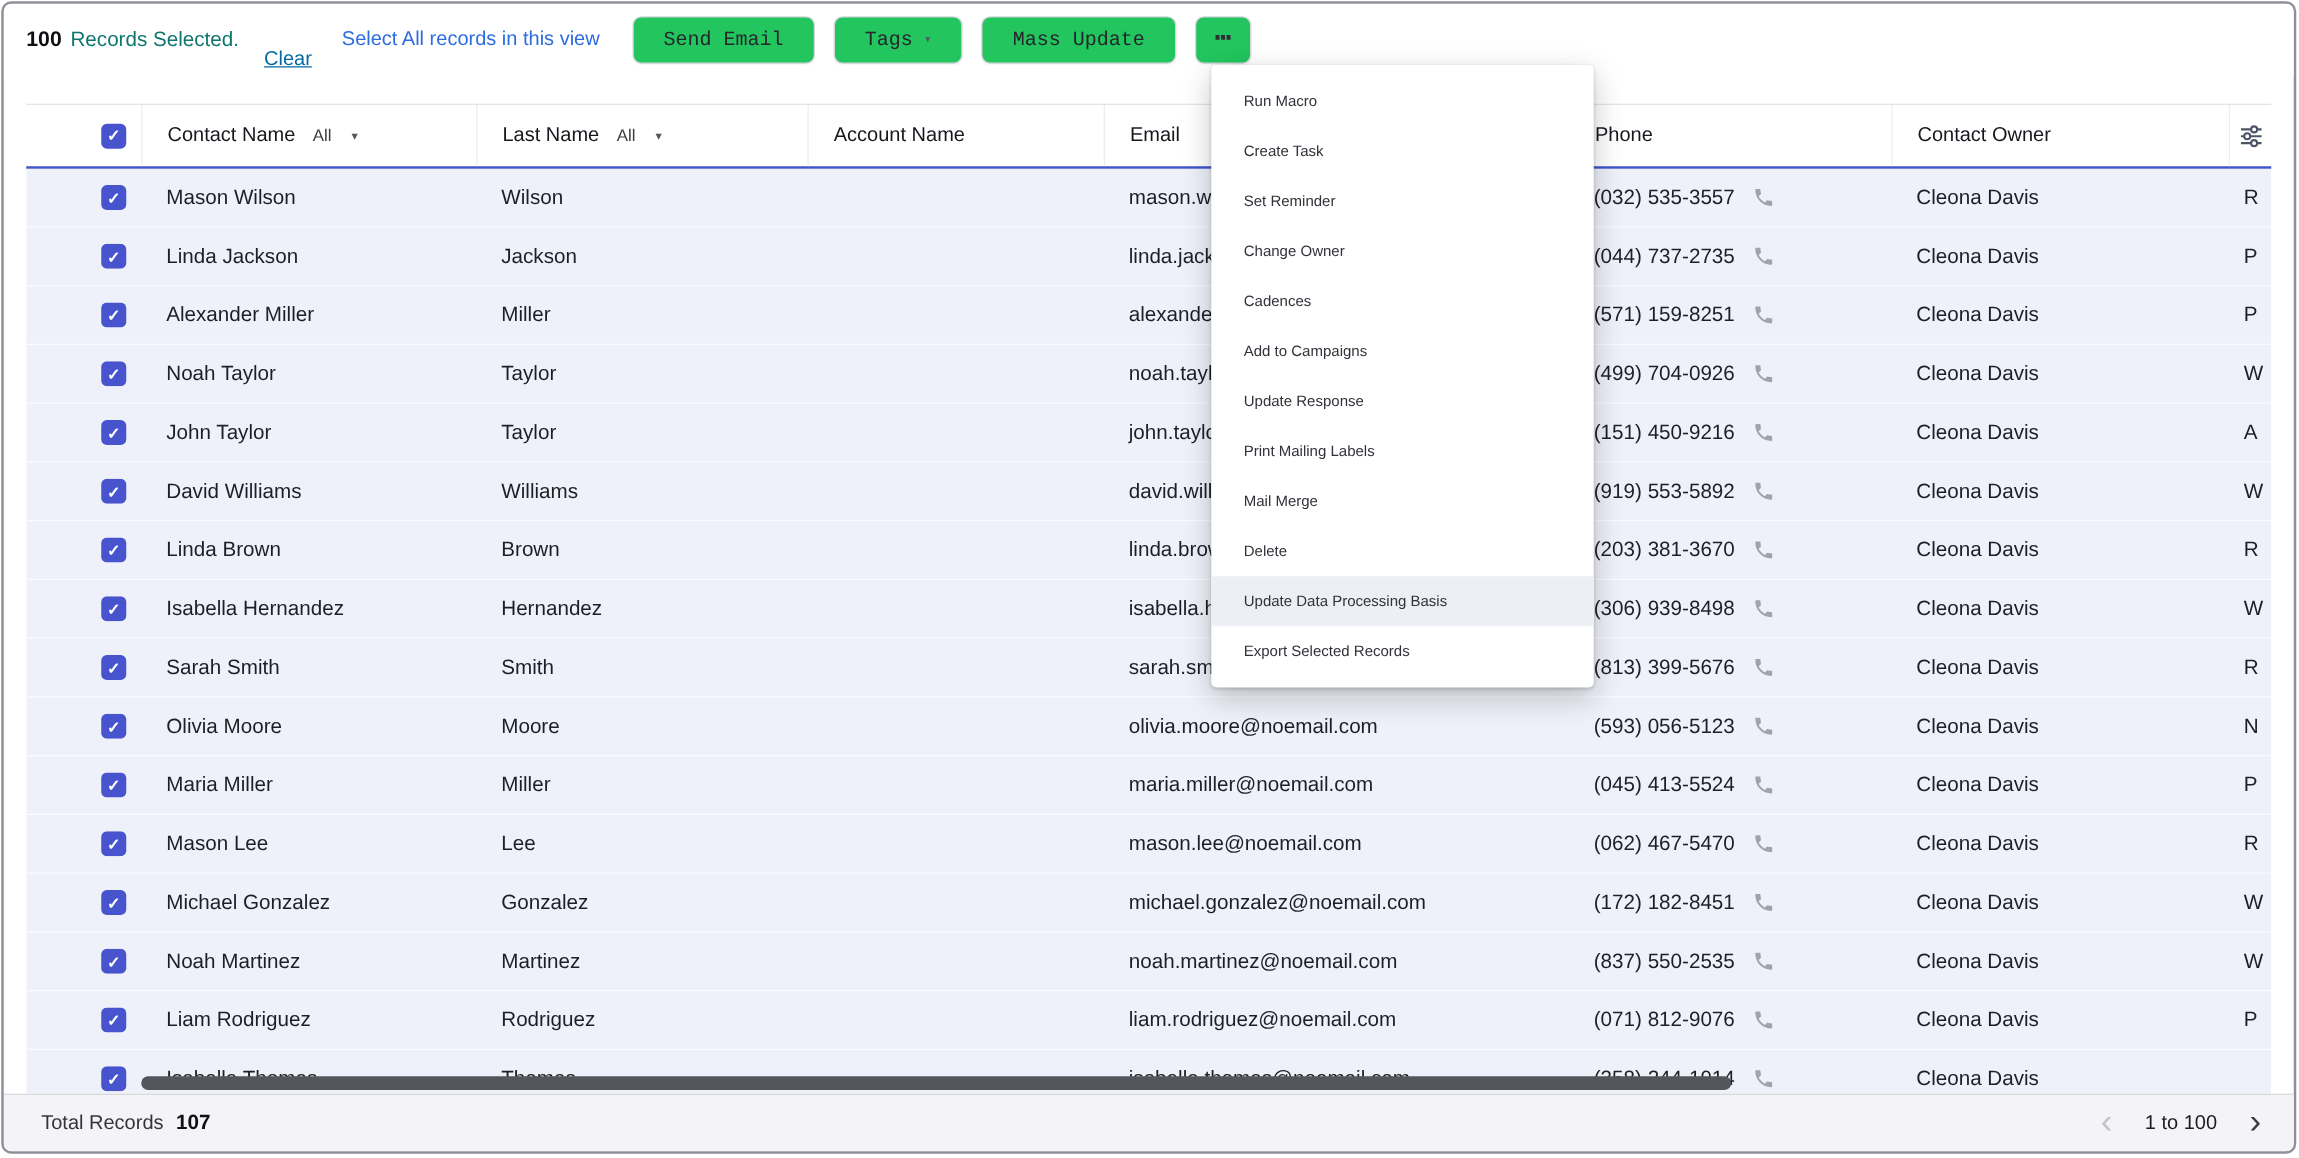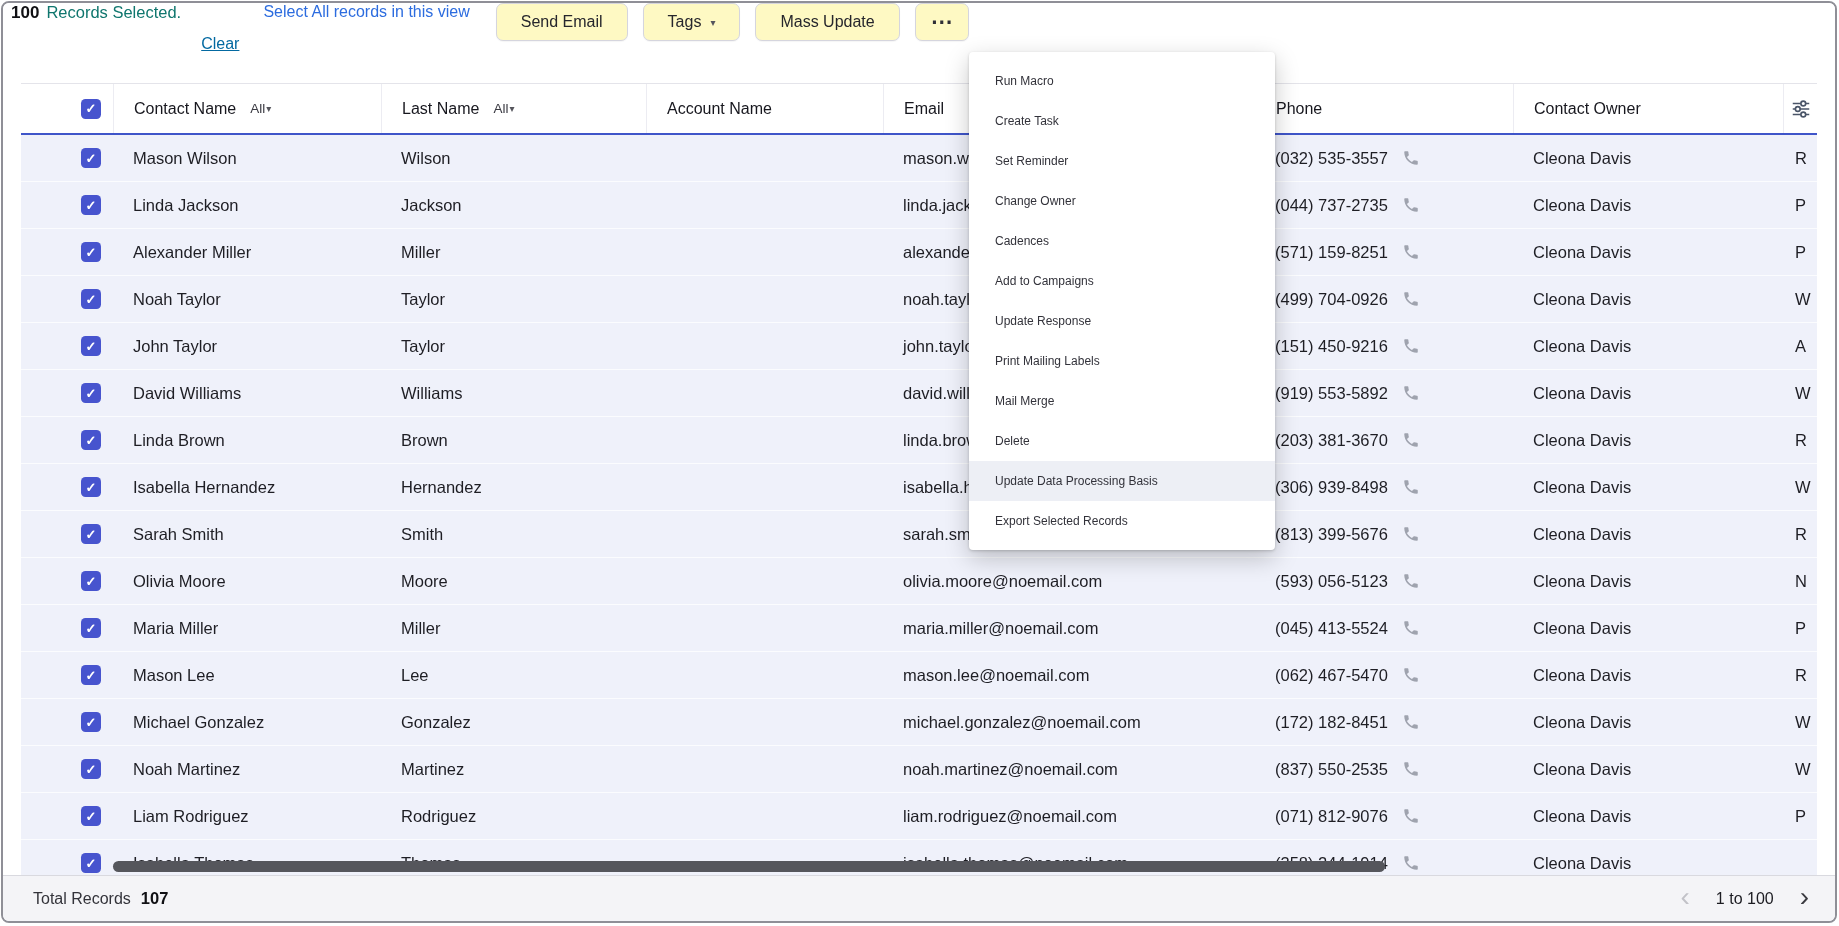--- a/index.html
+++ b/index.html
@@ -1,38 +1,38 @@
 <!DOCTYPE html>
 <html><head>
 <meta charset="utf-8">
 <style>
   * { box-sizing: border-box; margin: 0; padding: 0; }
   html, body { width: 1839px; height: 926px; background: #fff; font-family: "Liberation Sans", sans-serif; overflow: hidden; }
   .page { position: absolute; left: 1px; top: 1px; width: 1836px; height: 922px; background: #fff; border: 2px solid #8f8f97; border-radius: 8px; overflow: hidden; }
 
   
-  .toolbar { display: flex; align-items: flex-start; height: 58px; padding-left: 8px; background: #fff; }
+  .toolbar { display: flex; align-items: center; height: 58px; padding-left: 18px; background: #fff; }
   .records-count { font-size: 17px; font-weight: 700; color: #101014; }
   .records-label { font-size: 16.5px; color: #0f766e; margin-left: 7px; }
   .clear-link { margin-left: 20px; font-size: 16px; color: #0369a1; text-decoration: underline; cursor: pointer; margin-top: 32px; }
   .select-all-link { margin-left: 24px; font-size: 16px; color: #2c6cdf; cursor: pointer; text-decoration: none; }
   .btn-group { display: flex; align-items: center; gap: 15px; margin-left: 26px; }
-  .btn { height: 38px; display: inline-flex; align-items: center; gap: 9px; padding: 0 24px; background: #fef9c3; border: 1px solid #d5d5de; border-radius: 7px; font-size: 16px; color: #26262c; font-family: Liberation Sans, sans-serif; cursor: pointer; box-shadow: 0 1px 1px rgba(0,0,0,0.04); }
+  .btn { height: 38px; display: inline-flex; align-items: center; gap: 9px; padding: 0 24px; background: #22c55e; border: 1px solid #d5d5de; border-radius: 7px; font-size: 16px; color: #26262c; font-family: Liberation Mono, monospace; cursor: pointer; box-shadow: 0 1px 1px rgba(0,0,0,0.04); }
   .btn.more { padding: 0 15px; font-size: 22px; font-weight: 700; color: #2f2f36; line-height: 1; }
   .caret { font-size: 10px; color: #55555c; }
 
   
   .table-wrap { position: absolute; left: 18px; right: 18px; top: 80px; }
   .grid-cols { display: grid; grid-template-columns: 92px 268px 265px 237px 372px 258px 270px 38px; }
   .thead { height: 52px; border-top: 1px solid #e4e4ea; border-bottom: 2px solid #3f55c9; background: #fff; align-items: center; }
   .th { display: flex; align-items: center; gap: 14px; height: 100%; padding-left: 20px; font-size: 16px; font-weight: 500; color: #17171e; border-left: 1px solid #ececf2; white-space: nowrap; overflow: hidden; }
   .th:first-child { border-left: none; }
   .th-check { padding-left: 60px; }
   .th-extra { padding-left: 6px; }
-  .filter { display: inline-flex; align-items: center; gap: 1px; font-size: 13.5px; font-weight: 400; color: #3a3a42; cursor: pointer; }
+  .filter { display: inline-flex; align-items: center; gap: 16px; font-size: 13.5px; font-weight: 400; color: #3a3a42; cursor: pointer; }
   .cols-icon { display: inline-flex; cursor: pointer; }
 
   .tbody { height: 744px; overflow: hidden; }
   .row { height: 47px; background: #eff1fa; border-bottom: 1px solid #fbfcfe; align-items: center; cursor: pointer; }
   .td { padding-left: 20px; font-size: 16.5px; color: #1e1e24; white-space: nowrap; overflow: hidden; }
   .td-check { padding-left: 60px; display: flex; align-items: center; }
   .td-phone { display: flex; align-items: center; gap: 14px; }
   .td-extra { padding-left: 12px; }
   .phone-icon { display: inline-flex; cursor: pointer; }
   .phone-icon svg { width: 18px; height: 18px; fill: #9fa3ae; }

